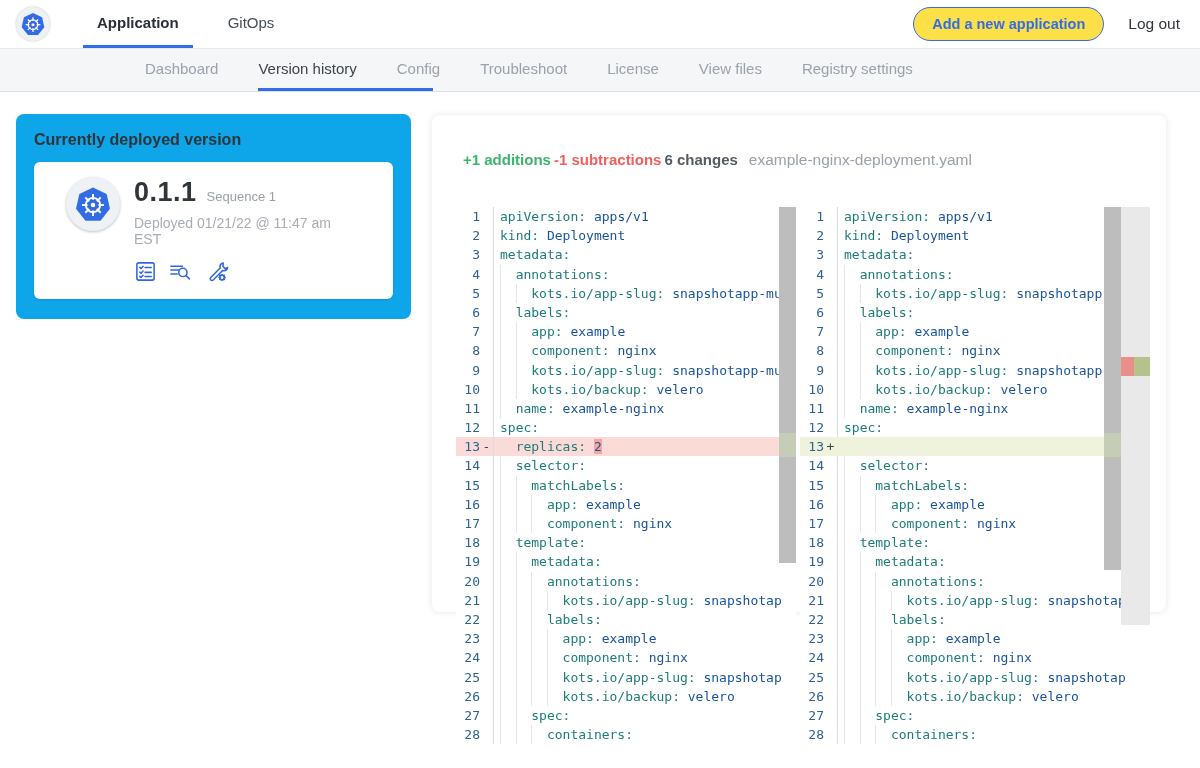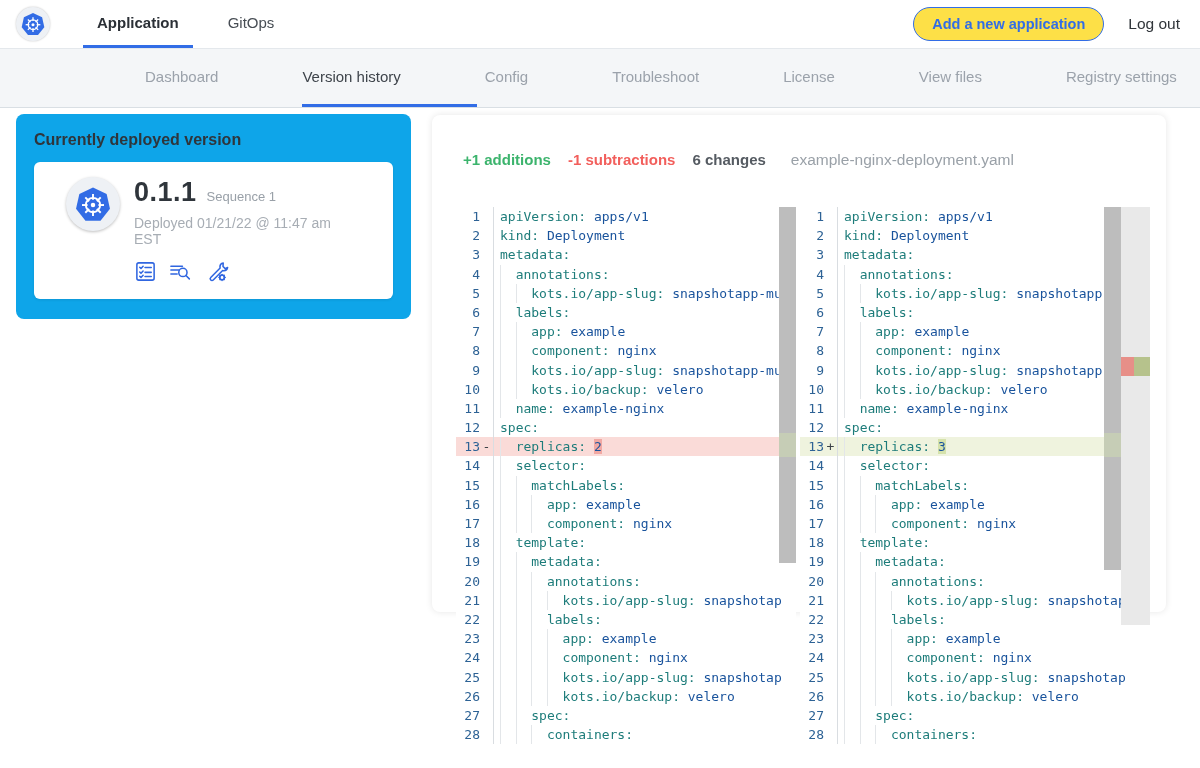--- a/index.html
+++ b/index.html
@@ -15,21 +15,21 @@
   .top-header{height:48px;display:flex;align-items:stretch;padding-left:16px;background:#fff;}
   .logo-wrap{align-self:center;width:34px;height:34px;border-radius:50%;background:#eef1f5;display:flex;align-items:center;justify-content:center;box-shadow:0 0 2px rgba(0,0,0,.25);}
   .top-nav{display:flex;margin-left:33px;gap:21px;}
   .top-tab{display:flex;align-items:center;padding:0 14px;font-size:15px;color:#474d54;cursor:pointer;border-bottom:3px solid transparent;}
   .top-tab.active{color:#2b3036;font-weight:bold;border-bottom-color:var(--accent);}
   .header-right{margin-left:auto;display:flex;align-items:center;gap:24px;padding-right:20px;}
   .pill-btn{border:1px solid var(--accent);color:var(--accent);font-weight:bold;font-size:14.5px;padding:8px 18px;border-radius:18px;background:#fde047;cursor:pointer;font-family:inherit;}
   .logout{font-size:15.5px;color:#30353a;cursor:pointer;}
 
   
-  .sub-nav{height:60px;background:#f4f6f8;border-top:1px solid #e4e8ec;border-bottom:1px solid #d9dfe4;display:flex;padding-left:145px;gap:84px;}
+  .sub-nav{height:44px;background:#f4f6f8;border-top:1px solid #e4e8ec;border-bottom:1px solid #d9dfe4;display:flex;padding-left:145px;gap:40px;}
   .sub-tab{display:flex;align-items:center;font-size:15px;color:#9ba2ab;cursor:pointer;border-bottom:3px solid transparent;}
   .sub-tab.active{color:#3e444b;font-weight:400;border-bottom-color:var(--accent);padding-right:76px;margin-right:-76px;}
 
   
   .deployed-card{position:absolute;left:16px;top:114px;width:395px;background:#0ea5e9;border-radius:8px;padding:17px 18px 20px;}
   .deployed-title{font-size:16px;font-weight:bold;color:#2f353b;}
   .version-card{margin-top:13px;background:#fff;border-radius:6px;box-shadow:0 1px 3px rgba(0,0,0,.09);padding:15px 32px 16px;display:flex;}
   .k8s-badge{width:54px;height:54px;border-radius:50%;background:#eef1f5;display:flex;align-items:center;justify-content:center;box-shadow:0 1px 3px rgba(0,0,0,.25);flex:0 0 auto;}
   .version-col{margin-left:14px;}
   .version-row{display:flex;align-items:baseline;}
@@ -37,21 +37,21 @@
   .sequence{font-size:13px;color:#99a0a8;margin-left:10px;}
   .deployed-date{margin-top:7px;font-size:14px;color:#a7adb4;}
   .action-icons{margin-top:13px;display:flex;align-items:center;gap:11px;}
   .action-icons svg{cursor:pointer;}
 
   
   .diff-panel{position:absolute;left:432px;top:115px;width:734px;height:497px;background:#fff;border-radius:8px;box-shadow:0 0 7px rgba(0,0,0,.10);padding:22px 30px 0 31px;}
   .diff-header{display:flex;align-items:center;}
   .back-link{display:flex;align-items:center;gap:7px;color:#2e63e0;font-size:15px;font-weight:bold;cursor:pointer;}
   .diff-title{margin-left:23px;font-size:15.5px;font-weight:bold;color:#31363c;}
-  .diff-meta{margin-top:14px;font-size:15px;display:flex;align-items:baseline;gap:17px;}
+  .diff-meta{margin-top:14px;font-size:15px;display:flex;align-items:baseline;gap:3px;}
   .meta-add{color:var(--green);font-weight:bold;}
   .meta-sub{color:var(--red);font-weight:bold;}
   .meta-changes{color:#555b62;font-weight:bold;}
   .meta-file{color:#9aa1a8;font-size:15.5px;margin-left:8px;font-weight:normal;}
 
   
   .diff-panes{position:absolute;left:24px;top:92px;display:flex;gap:4px;}
   .pane{position:relative;background:#fff;height:538px;overflow:hidden;}
   .pane.left{width:340px;}
   .pane.right{width:350px;}
@@ -233,21 +233,21 @@
           <div class="crow"><span class="lnum">3</span><span class="lmark"></span><span class="lcontent"><span class="ckey">metadata:</span></span></div>
           <div class="crow"><span class="lnum">4</span><span class="lmark"></span><span class="lcontent"><span class="guide"></span><span class="ckey">annotations:</span></span></div>
           <div class="crow"><span class="lnum">5</span><span class="lmark"></span><span class="lcontent"><span class="guide"></span><span class="guide"></span><span class="ckey">kots.io/app-slug:</span> <span class="cval">snapshotapp-mu</span></span></div>
           <div class="crow"><span class="lnum">6</span><span class="lmark"></span><span class="lcontent"><span class="guide"></span><span class="ckey">labels:</span></span></div>
           <div class="crow"><span class="lnum">7</span><span class="lmark"></span><span class="lcontent"><span class="guide"></span><span class="guide"></span><span class="ckey">app:</span> <span class="cval">example</span></span></div>
           <div class="crow"><span class="lnum">8</span><span class="lmark"></span><span class="lcontent"><span class="guide"></span><span class="guide"></span><span class="ckey">component:</span> <span class="cval">nginx</span></span></div>
           <div class="crow"><span class="lnum">9</span><span class="lmark"></span><span class="lcontent"><span class="guide"></span><span class="guide"></span><span class="ckey">kots.io/app-slug:</span> <span class="cval">snapshotapp-mu</span></span></div>
           <div class="crow"><span class="lnum">10</span><span class="lmark"></span><span class="lcontent"><span class="guide"></span><span class="guide"></span><span class="ckey">kots.io/backup:</span> <span class="cval">velero</span></span></div>
           <div class="crow"><span class="lnum">11</span><span class="lmark"></span><span class="lcontent"><span class="guide"></span><span class="ckey">name:</span> <span class="cval">example-nginx</span></span></div>
           <div class="crow"><span class="lnum">12</span><span class="lmark"></span><span class="lcontent"><span class="ckey">spec:</span></span></div>
-          <div class="crow add"><span class="lnum">13</span><span class="lmark">+</span><span class="lcontent"><span class="guide"></span><span class="ckey">replicas:</span> <span class="cval chg-add">3</span></span></div>
+          <div class="crow add"><span class="lnum">13</span><span class="lmark">+</span></div>
           <div class="crow"><span class="lnum">14</span><span class="lmark"></span><span class="lcontent"><span class="guide"></span><span class="ckey">selector:</span></span></div>
           <div class="crow"><span class="lnum">15</span><span class="lmark"></span><span class="lcontent"><span class="guide"></span><span class="guide"></span><span class="ckey">matchLabels:</span></span></div>
           <div class="crow"><span class="lnum">16</span><span class="lmark"></span><span class="lcontent"><span class="guide"></span><span class="guide"></span><span class="guide"></span><span class="ckey">app:</span> <span class="cval">example</span></span></div>
           <div class="crow"><span class="lnum">17</span><span class="lmark"></span><span class="lcontent"><span class="guide"></span><span class="guide"></span><span class="guide"></span><span class="ckey">component:</span> <span class="cval">nginx</span></span></div>
           <div class="crow"><span class="lnum">18</span><span class="lmark"></span><span class="lcontent"><span class="guide"></span><span class="ckey">template:</span></span></div>
           <div class="crow"><span class="lnum">19</span><span class="lmark"></span><span class="lcontent"><span class="guide"></span><span class="guide"></span><span class="ckey">metadata:</span></span></div>
           <div class="crow"><span class="lnum">20</span><span class="lmark"></span><span class="lcontent"><span class="guide"></span><span class="guide"></span><span class="guide"></span><span class="ckey">annotations:</span></span></div>
           <div class="crow"><span class="lnum">21</span><span class="lmark"></span><span class="lcontent"><span class="guide"></span><span class="guide"></span><span class="guide"></span><span class="guide"></span><span class="ckey">kots.io/app-slug:</span> <span class="cval">snapshotap</span></span></div>
           <div class="crow"><span class="lnum">22</span><span class="lmark"></span><span class="lcontent"><span class="guide"></span><span class="guide"></span><span class="guide"></span><span class="ckey">labels:</span></span></div>
           <div class="crow"><span class="lnum">23</span><span class="lmark"></span><span class="lcontent"><span class="guide"></span><span class="guide"></span><span class="guide"></span><span class="guide"></span><span class="ckey">app:</span> <span class="cval">example</span></span></div>

